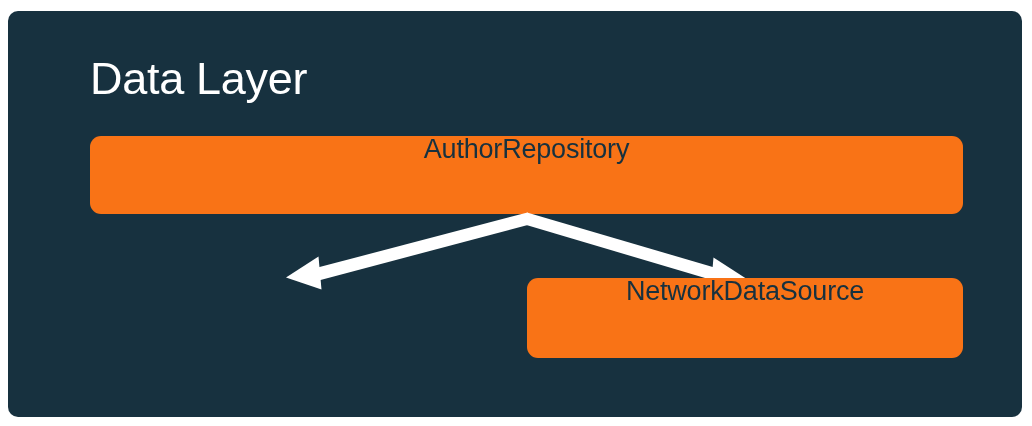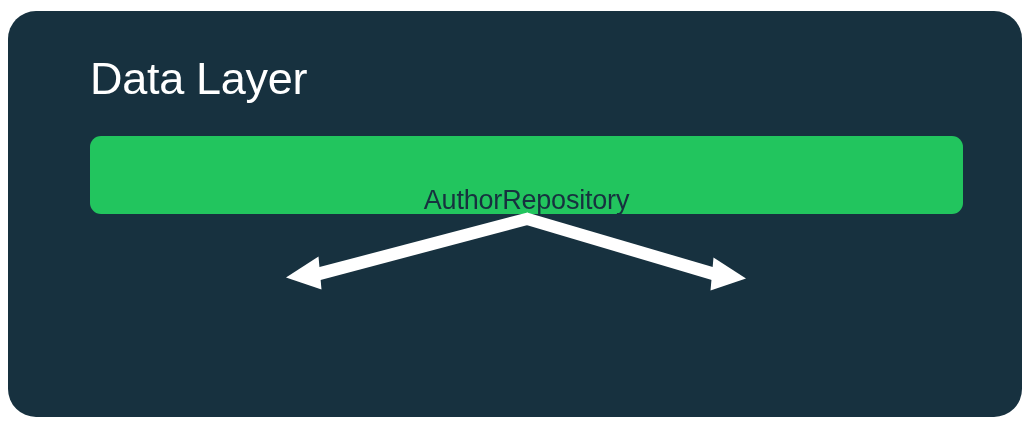--- a/index.html
+++ b/index.html
@@ -22,21 +22,21 @@
   }
 
   
   .layer-panel {
     position: absolute;
     left: 8px;
     top: 11px;
     width: 1014px;
     height: 406px;
     background: #17313f;
-    border-radius: 28px;
+    border-radius: 10px;
     box-sizing: border-box;
   }
 
   
   .layer-title {
     position: absolute;
     left: 82px;
     top: 38px;
     width: 600px;
     height: 60px;
@@ -46,24 +46,24 @@
     font-weight: 300;
     letter-spacing: -0.3px;
     line-height: 60px;
     white-space: nowrap;
     -webkit-font-smoothing: antialiased;
   }
 
   
   .node-box {
     position: absolute;
-    background: #22c55e;
+    background: #f97316;
     border-radius: 11px;
     display: flex;
-    align-items: flex-end;
+    align-items: flex-start;
     justify-content: center;
     box-sizing: border-box;
   }
   .node-label {
     color: #17313f;
     font-family: "Liberation Sans", sans-serif;
     font-size: 27px;
     font-weight: 400;
     letter-spacing: -0.2px;
     line-height: 1;
@@ -124,14 +124,17 @@
       <path d="M 286.0 277.5 L 318.5 256.5 L 321.5 289.5 Z" fill="#ffffff"></path>
     </g>
 
     <g>
       <path d="M 527.0 212.5 L 731.5 272.5 L 727.0 284.5 L 523.0 224.0 Z" fill="#ffffff"></path>
       <path d="M 746.0 278.5 L 713.5 257.5 L 710.5 290.5 Z" fill="#ffffff"></path>
     </g>
   </svg>
 
 
+  <div class="node-box node-network">
+    <span class="node-label">NetworkDataSource</span>
+  </div>
 
 </div>
 
 </body></html>

